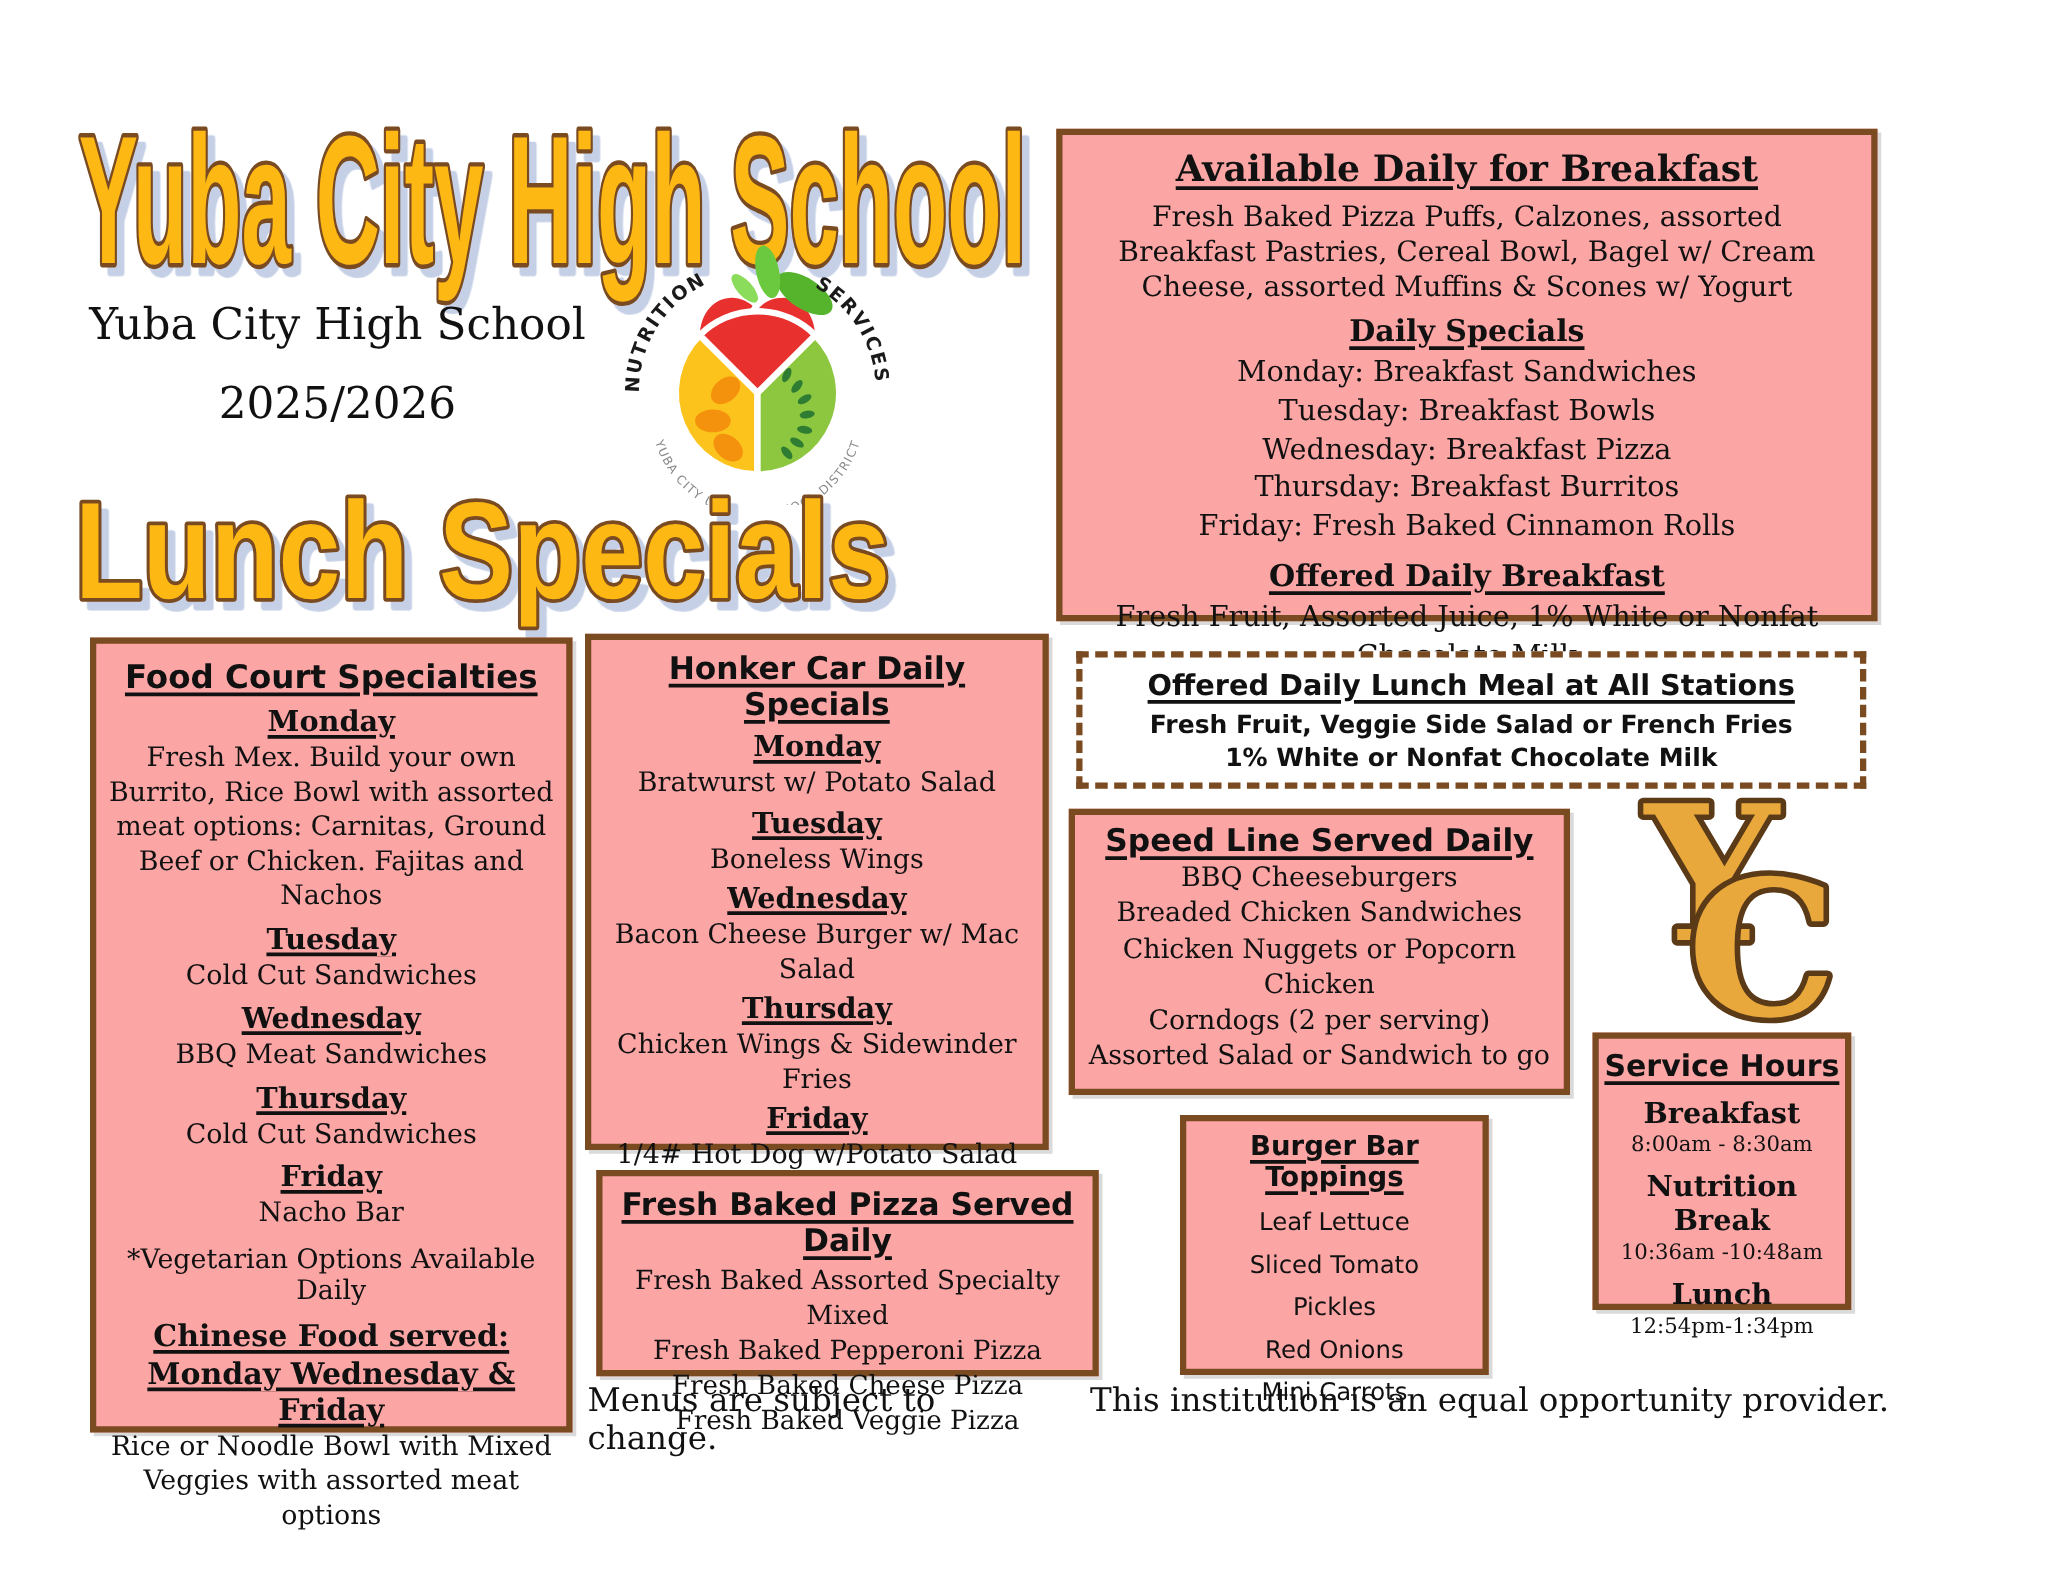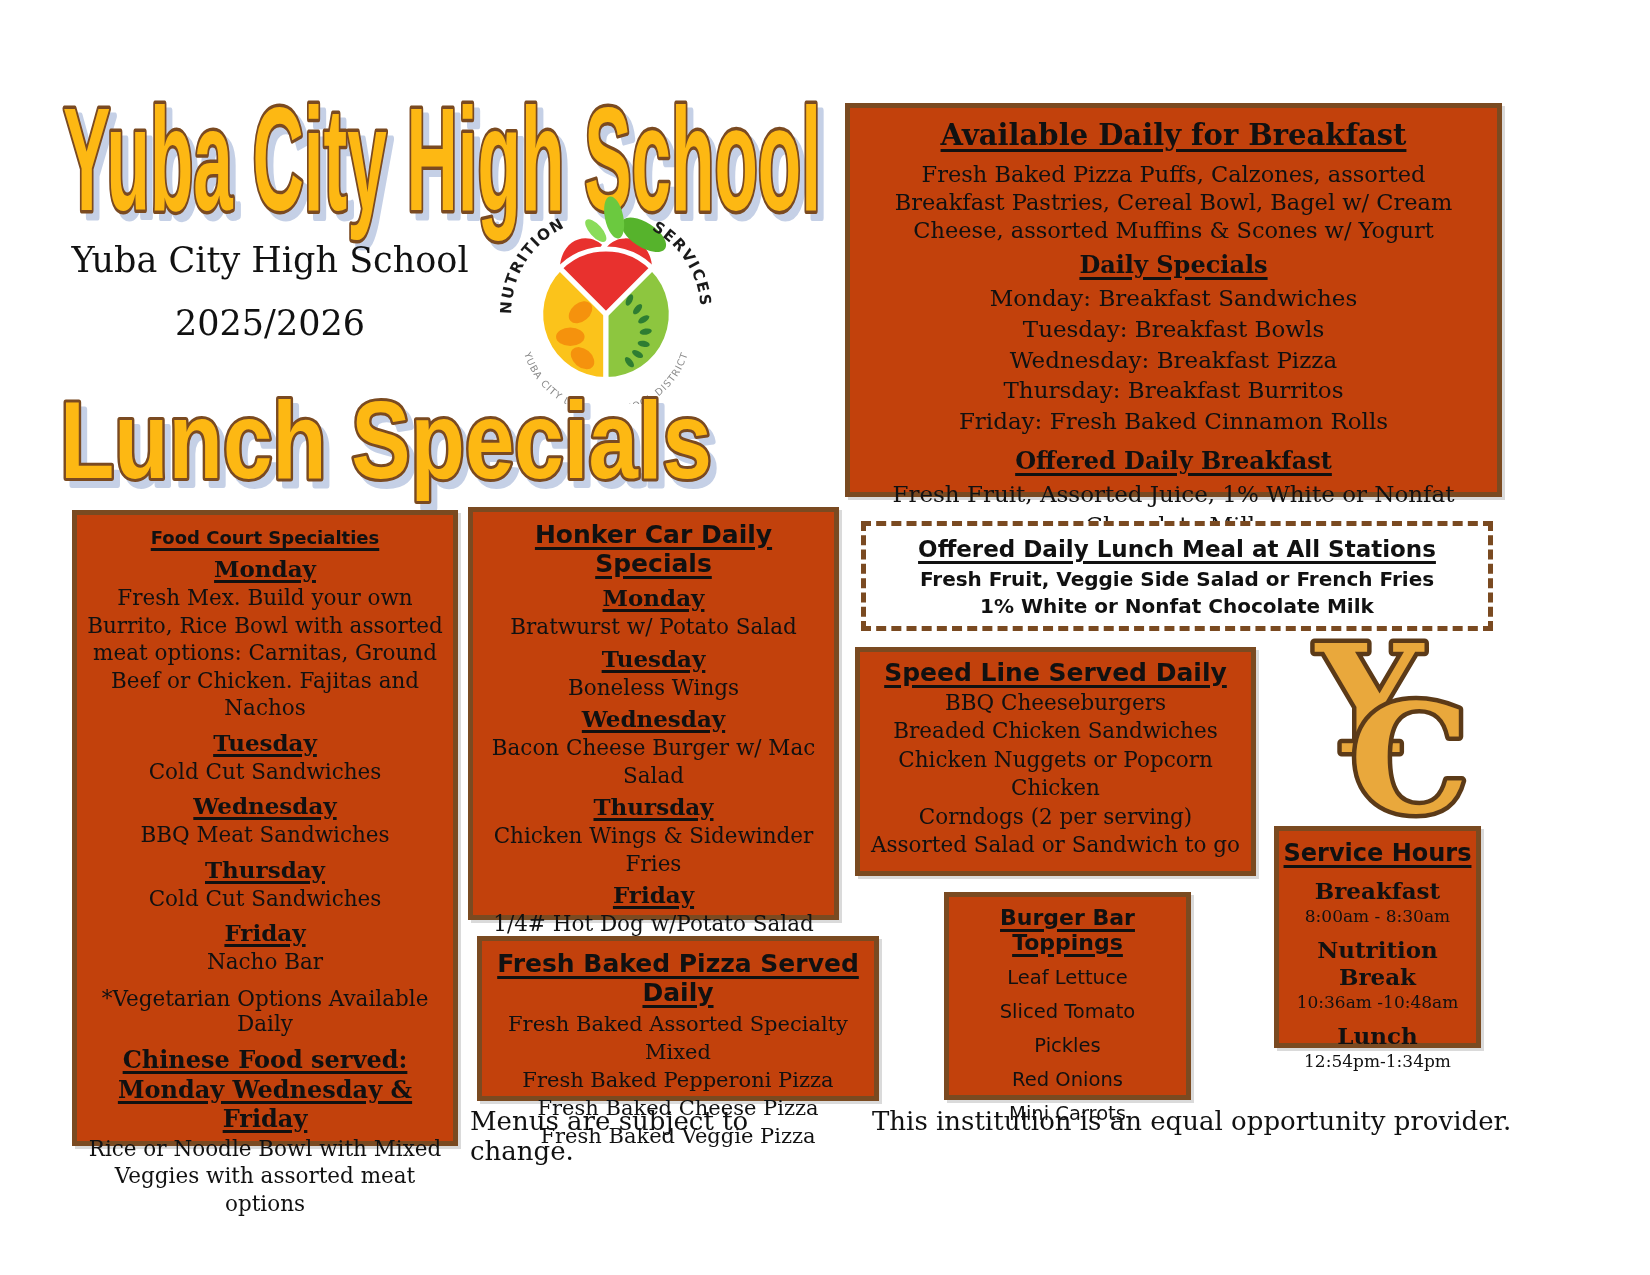--- a/index.html
+++ b/index.html
@@ -3,21 +3,21 @@
 <meta charset="utf-8">
 <style>
   html,body { margin:0; padding:0; background:#ffffff; }
   #canvas {
     position:relative; width:1650px; height:1275px; background:#ffffff;
     font-family:"DejaVu Serif","Liberation Serif",serif; color:#111;
     overflow:hidden;
   }
   .abs { position:absolute; }
   .box {
-    position:absolute; box-sizing:border-box; background:#c2410c;
+    position:absolute; box-sizing:border-box; background:#fca5a5;
     border:5px solid #7a4a21; text-align:center;
     box-shadow:3px 3px 0 rgba(150,150,150,0.35);
   }
   .dashedbox {
     position:absolute; box-sizing:border-box; background:#fff;
     border:5px dashed #7a4a21; text-align:center;
   }
   .hand { font-family:"DejaVu Sans","Liberation Sans",sans-serif; font-weight:700; }
   .sans { font-family:"DejaVu Sans","Liberation Sans",sans-serif; }
   .serif { font-family:"DejaVu Serif","Liberation Serif",serif; }
@@ -26,21 +26,21 @@
   .title-shadow { filter:drop-shadow(6px 7px 0 rgba(150,170,210,0.55)); }
 
   
   .bk-title { font-size:29px; font-weight:700; margin:4px 0 8px; }
   .bk-intro { font-size:22.5px; line-height:1.25; margin:0 4px 6px; }
   .bk-sub { font-size:24px; font-weight:700; margin:6px 0 4px; }
   .bk-line { font-size:23px; line-height:1.33; }
   .bk-offered { font-size:24px; font-weight:700; margin:10px 0 4px; }
 
   
-  .hd-26 { font-size:18px; margin:4px 0 6px; }
+  .hd-26 { font-size:26px; margin:4px 0 6px; }
   .hd-25 { font-size:25px; margin:2px 0 6px; }
   .hd-23 { font-size:23px; margin:2px 0 4px; }
   .day { font-weight:700; text-decoration:underline; text-decoration-thickness:2.5px; text-underline-offset:3px; font-size:23px; margin-top:7px; }
   .item { font-size:21.5px; line-height:1.28; margin-top:2px; }
   .note { font-size:21.5px; margin-top:10px; }
   .sl-item { font-size:21.5px; line-height:1.32; }
   .bb-item { font-size:19.5px; margin-top:11px; }
   .pz-item { font-size:21px; line-height:1.33; }
   .sv-label { font-size:23px; font-weight:700; margin-top:10px; }
   .sv-time { font-size:17px; margin-top:2px; }

